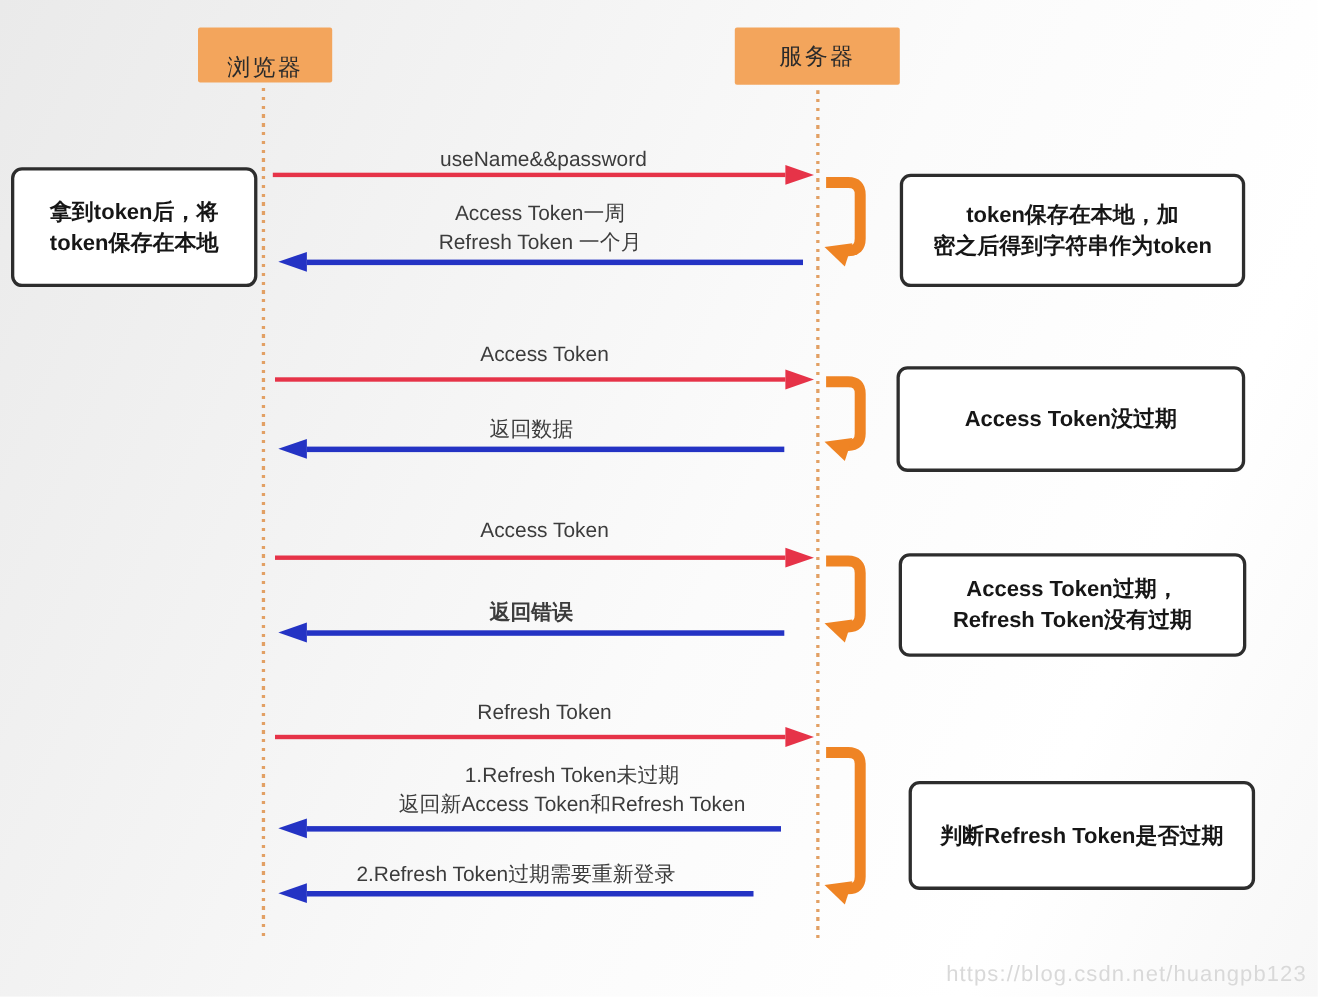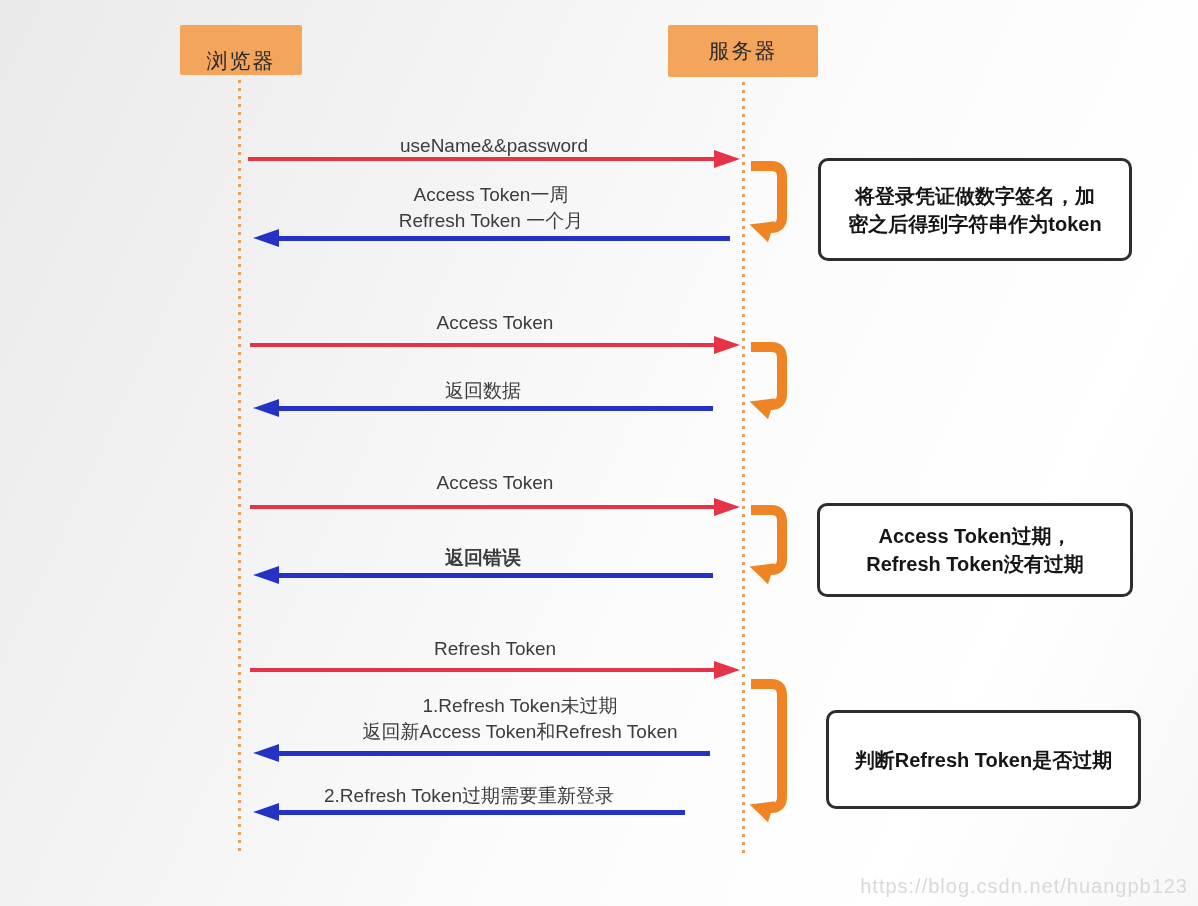--- a/index.html
+++ b/index.html
@@ -120,21 +120,24 @@
   </svg>
   <svg class="bracket" style="left:748px;top:504px;" width="44" height="82" viewBox="0 0 44 82">
     <path d="M 3 6 H 23 Q 34 6 34 17 V 55 Q 34 66 23 66 H 20"></path>
     <polygon points="1,66 24,55 24,77" transform="rotate(18 12 66)"></polygon>
   </svg>
   <svg class="bracket" style="left:748px;top:678px;" width="44" height="148" viewBox="0 0 44 148">
     <path d="M 3 6 H 23 Q 34 6 34 17 V 119 Q 34 130 23 130 H 20"></path>
     <polygon points="1,130 24,119 24,141" transform="rotate(18 12 130)"></polygon>
   </svg>
 
-  <div class="note" style="left:818px;top:158px;width:308px;height:97px;">将登录凭证做数字签名，加
+  <div class="note" style="left:10px;top:152px;width:218px;height:103px;">拿到token后，将
+token保存在本地</div>
+  <div class="note" style="left:818px;top:158px;width:308px;height:97px;">token保存在本地，加
 密之后得到字符串作为token</div>
+  <div class="note" style="left:815px;top:333px;width:311px;height:90px;">Access Token没过期</div>
   <div class="note" style="left:817px;top:503px;width:310px;height:88px;">Access Token过期，
 Refresh Token没有过期</div>
   <div class="note" style="left:826px;top:710px;width:309px;height:93px;">判断Refresh Token是否过期</div>
 
   <div class="watermark">https://blog.csdn.net/huangpb123</div>
 
 </div>
 
 </body></html>

